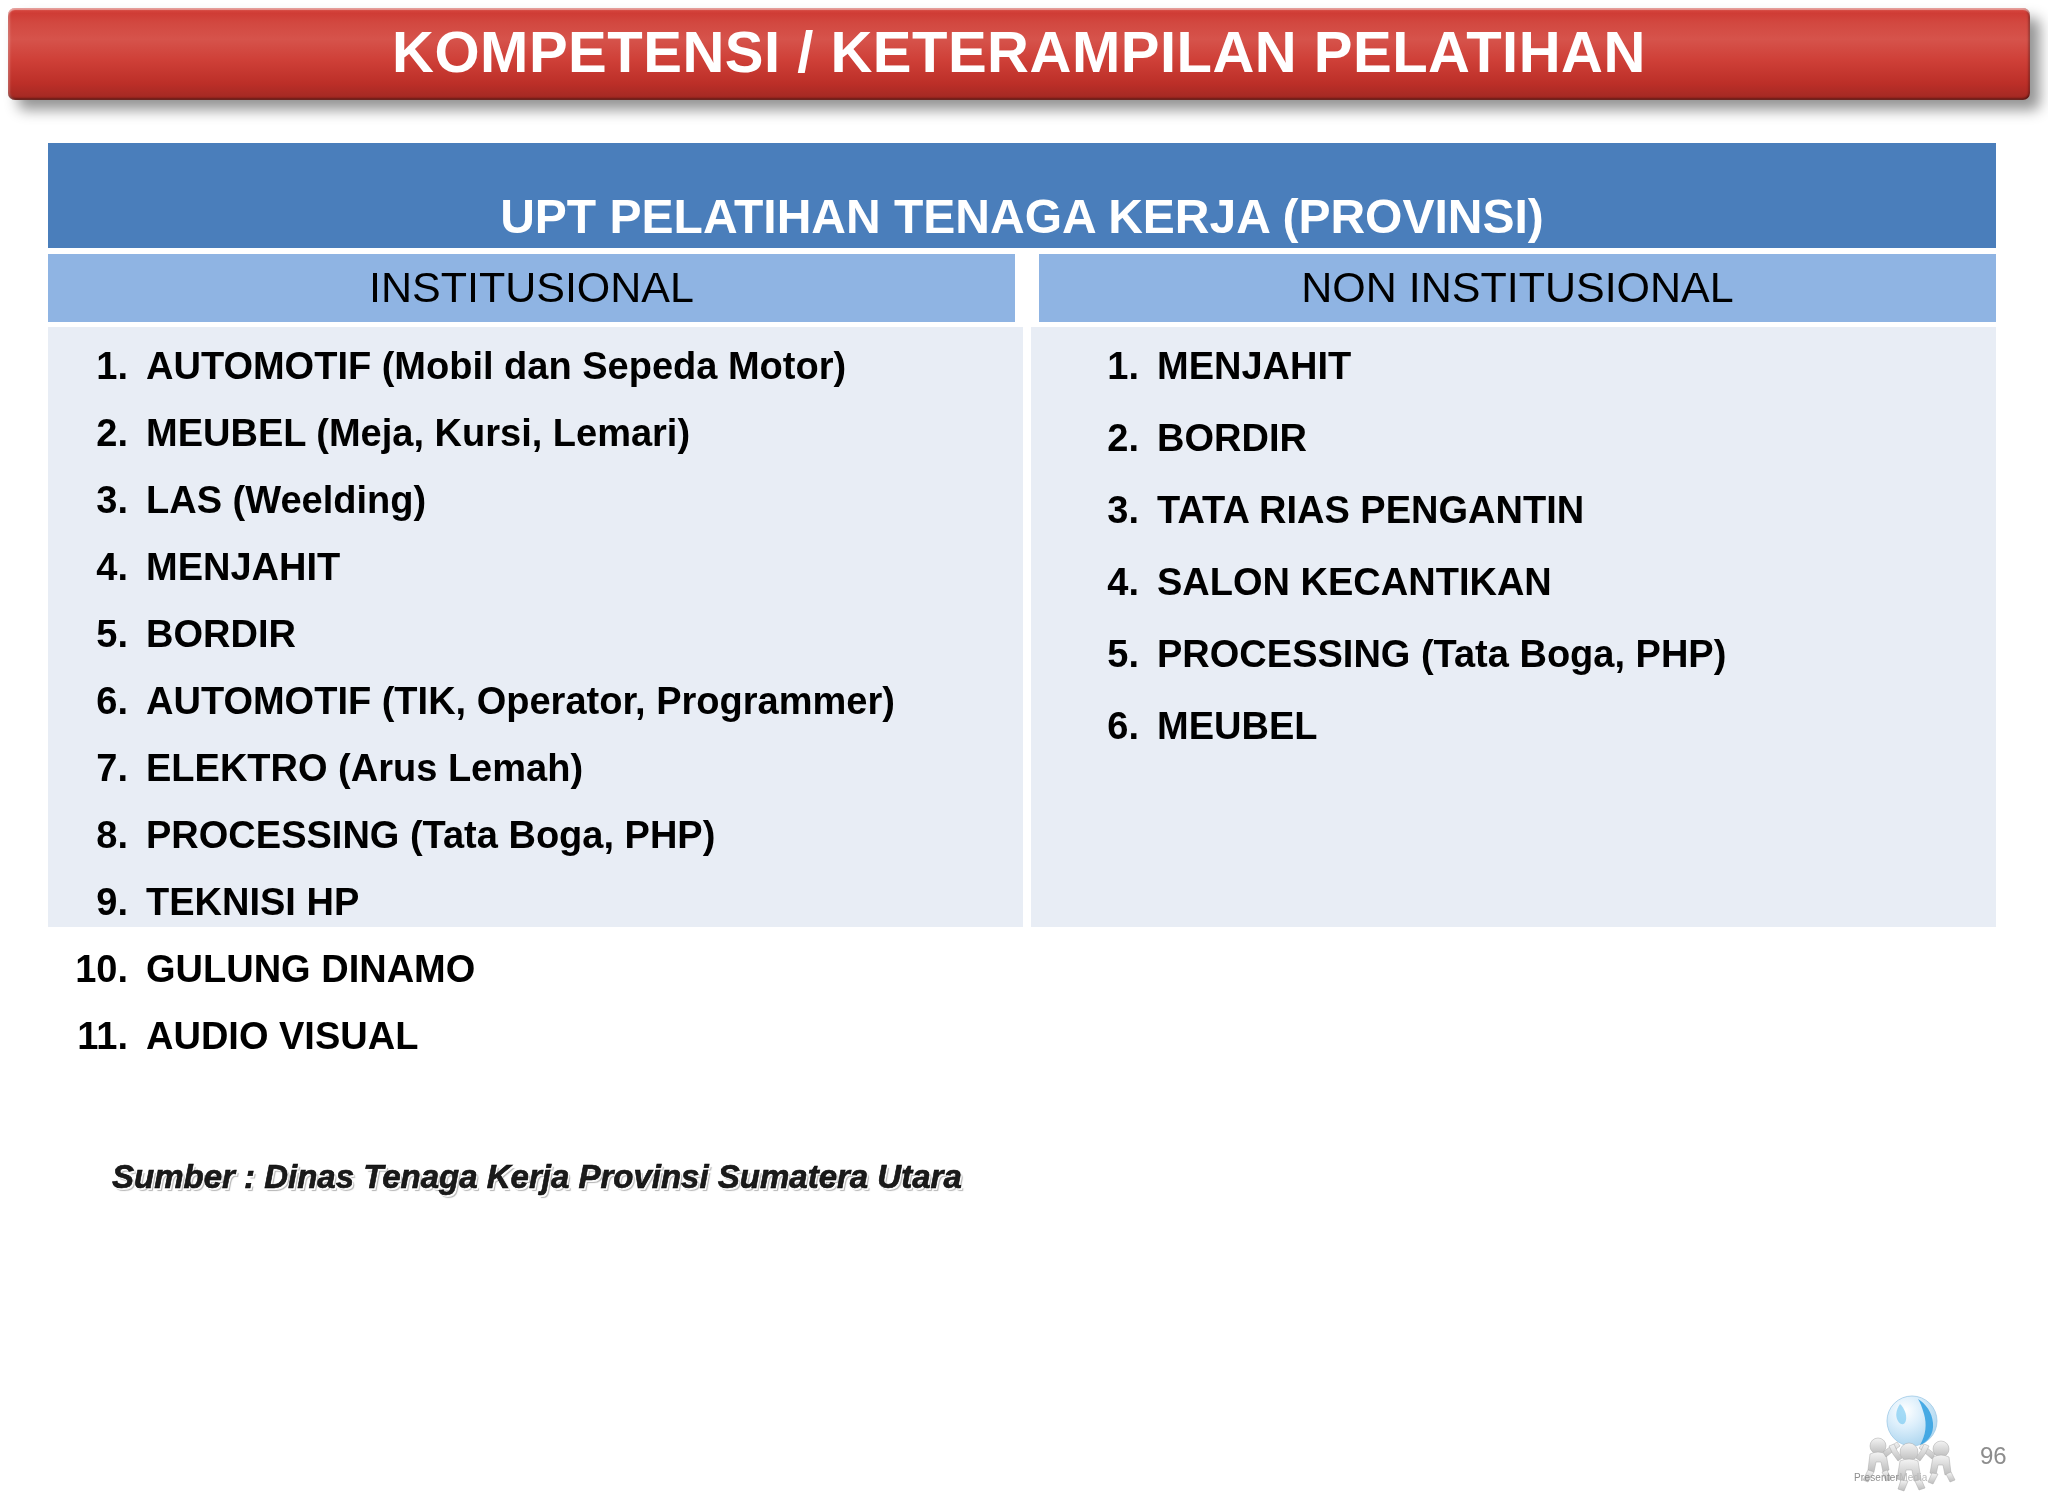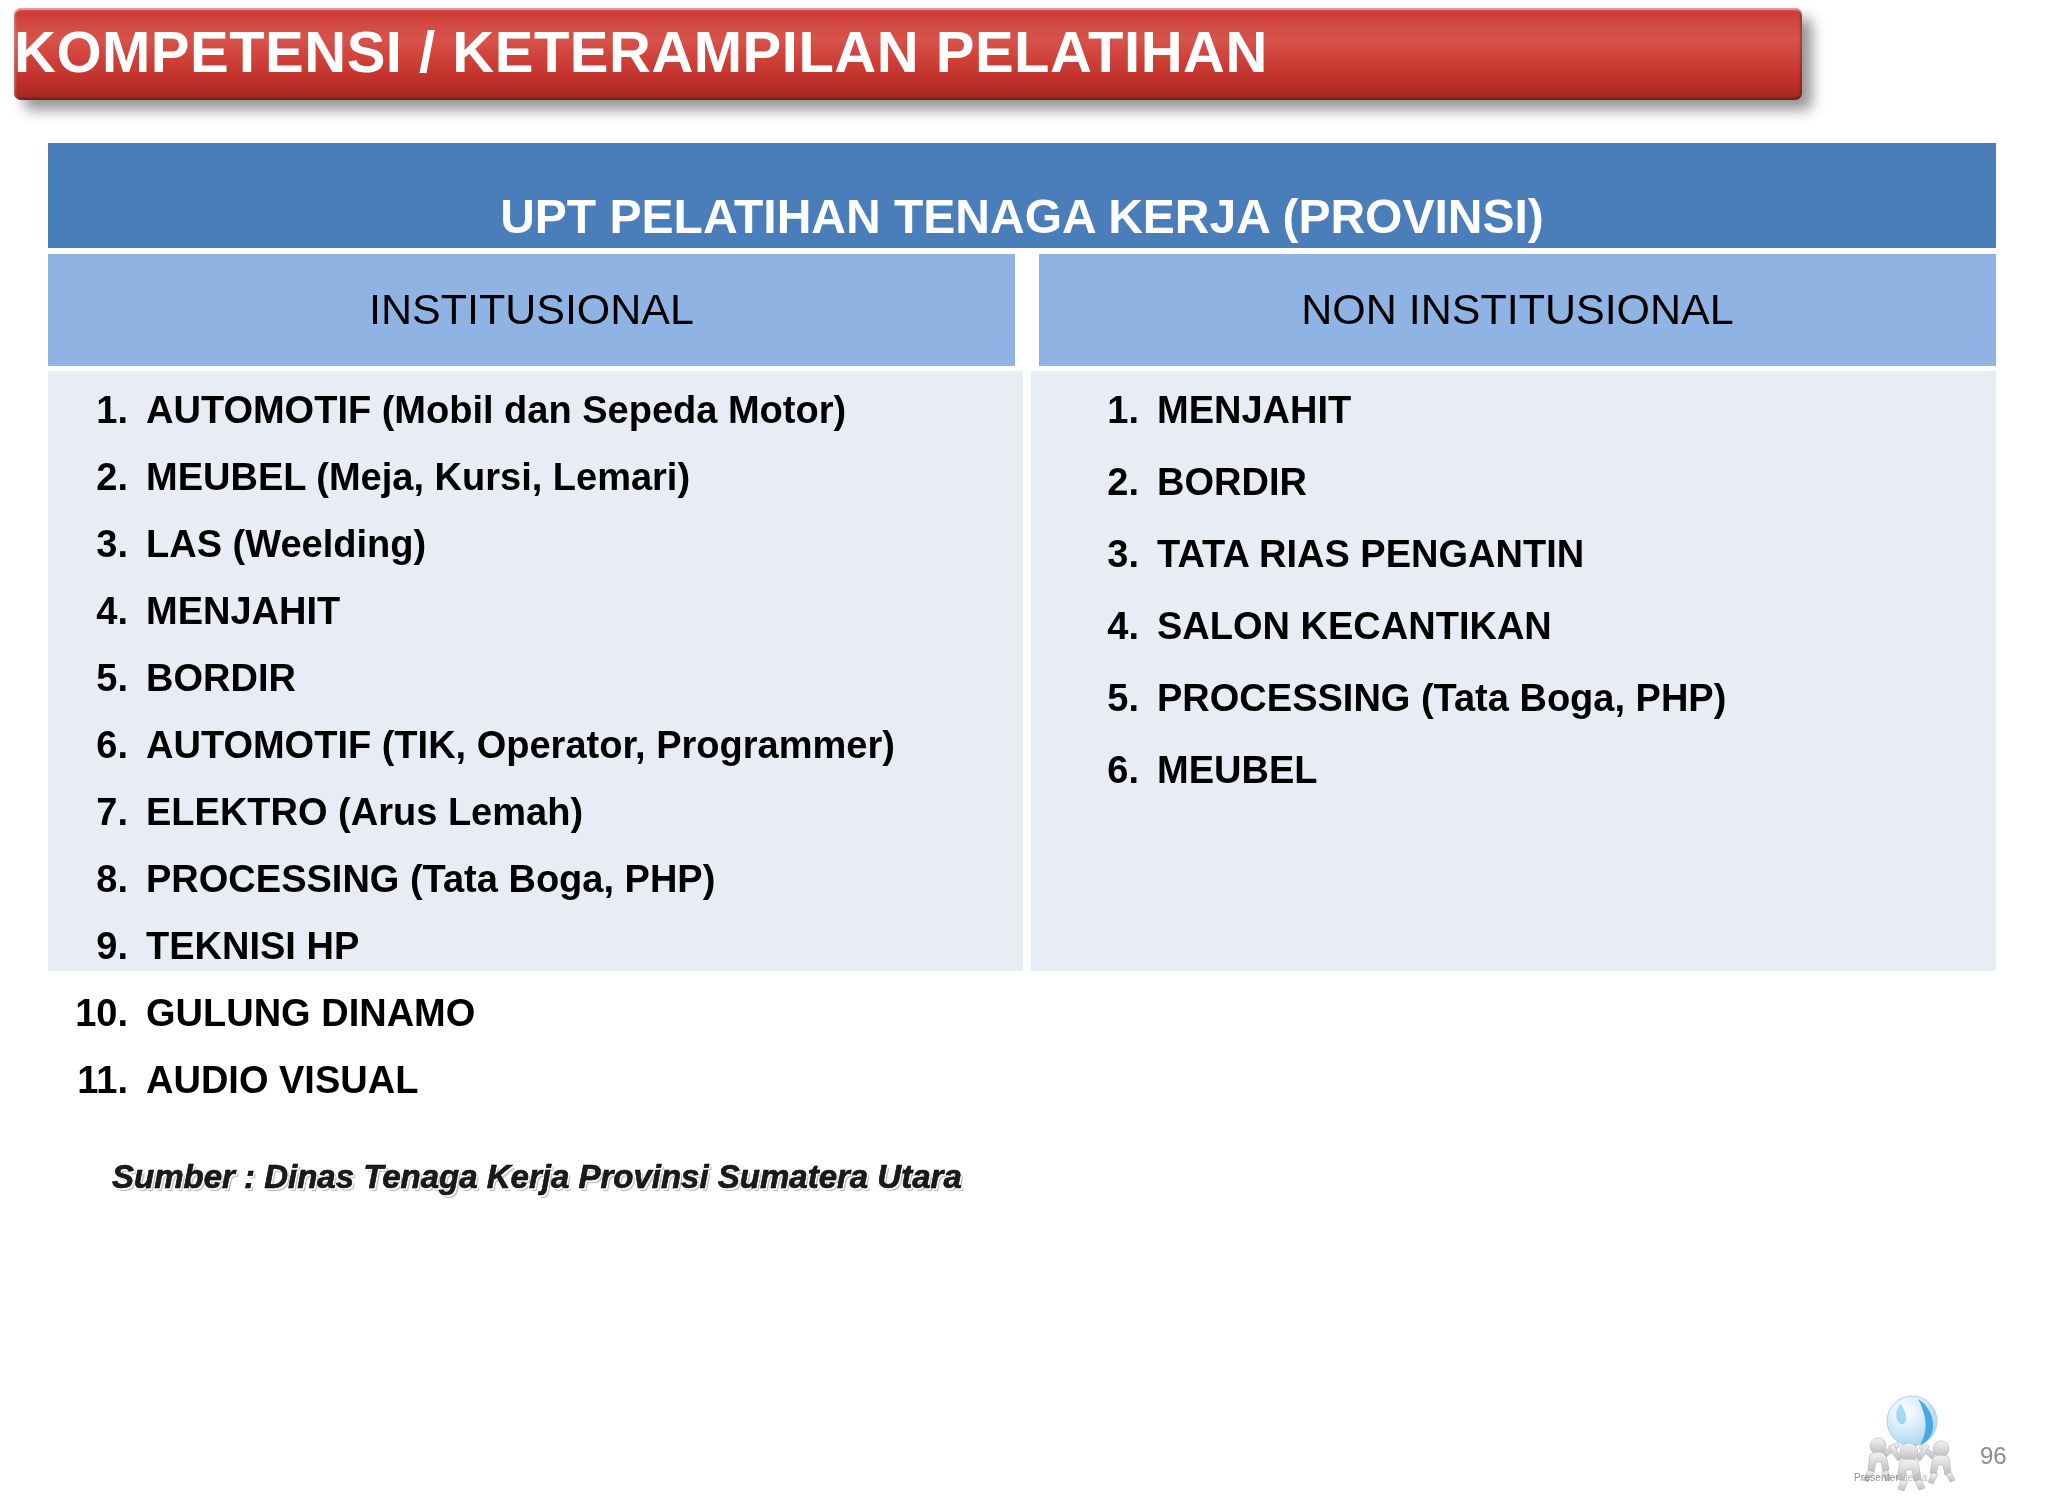--- a/index.html
+++ b/index.html
@@ -11,44 +11,44 @@
     height: 1500px;
     background: #ffffff;
     font-family: "Liberation Sans", sans-serif;
     overflow: hidden;
     position: relative;
   }
 
   
   .title-banner {
     position: absolute;
-    left: 14px;
+    left: 8px;
     top: 8px;
-    width: 1788px;
+    width: 2022px;
     height: 92px;
     border-radius: 7px;
     background:
       linear-gradient(to bottom,
         #d94a42 0%,
         #cf3c35 6%,
         #d24840 16%,
         #d6534b 34%,
         #cf4038 56%,
         #bc2f28 82%,
         #a82a24 95%,
         #9e2720 100%);
     box-shadow:
       10px 10px 14px rgba(0,0,0,0.42),
       inset 0 2px 1px rgba(255,255,255,0.45),
       inset 2px 0 2px rgba(255,255,255,0.22),
       inset -2px 0 2px rgba(0,0,0,0.22),
       inset 0 -2px 2px rgba(0,0,0,0.35);
     display: flex;
     align-items: center;
-    justify-content: flex-start;
+    justify-content: center;
   }
   .title-banner-text {
     color: #ffffff;
     font-size: 58px;
     font-weight: bold;
     letter-spacing: 0.5px;
     white-space: nowrap;
     line-height: 1;
     transform: translateY(-2px);
   }
@@ -82,21 +82,21 @@
   }
 
   
   .col-header-row {
     display: flex;
     width: 100%;
     margin-top: 6px;
   }
   .col-header {
     background: #8fb4e3;
-    height: 112px;
+    height: 68px;
     display: flex;
     align-items: center;
     justify-content: center;
     box-sizing: border-box;
   }
   .col-header.left  { width: 975px; }
   .col-header.right { width: 965px; margin-left: 24px; }
   .col-header-text {
     color: #000000;
     font-size: 43px;

